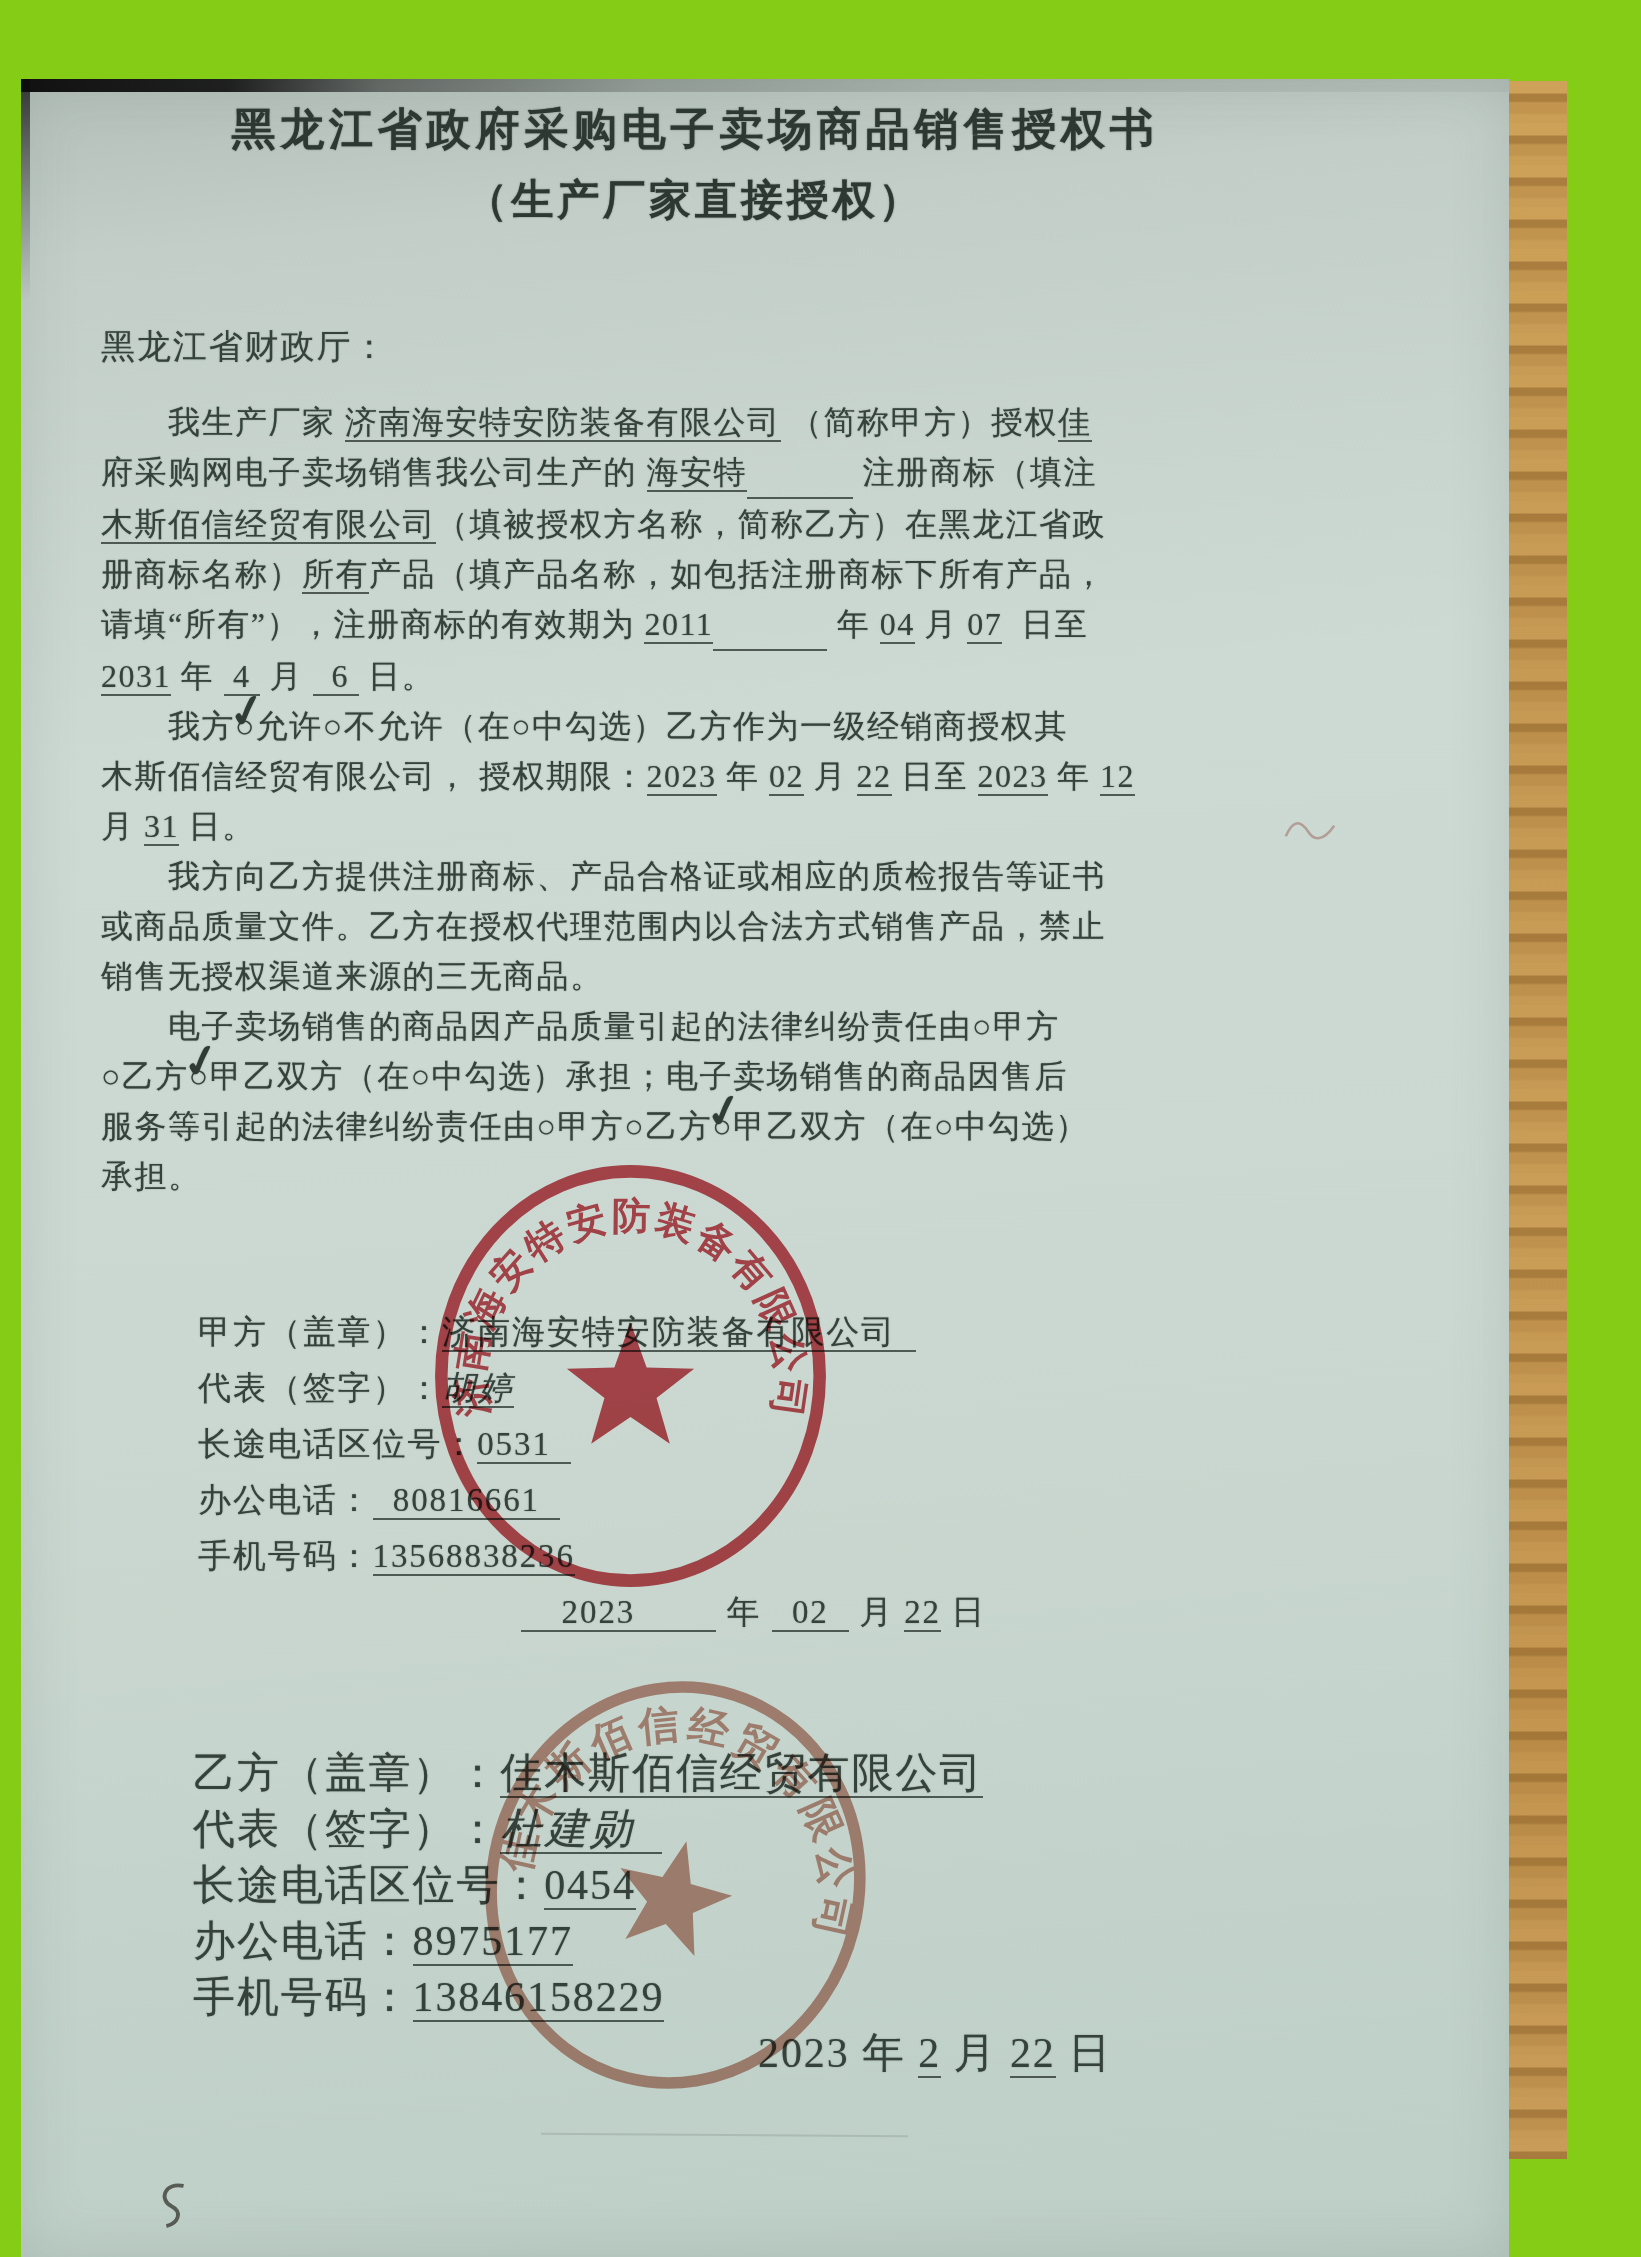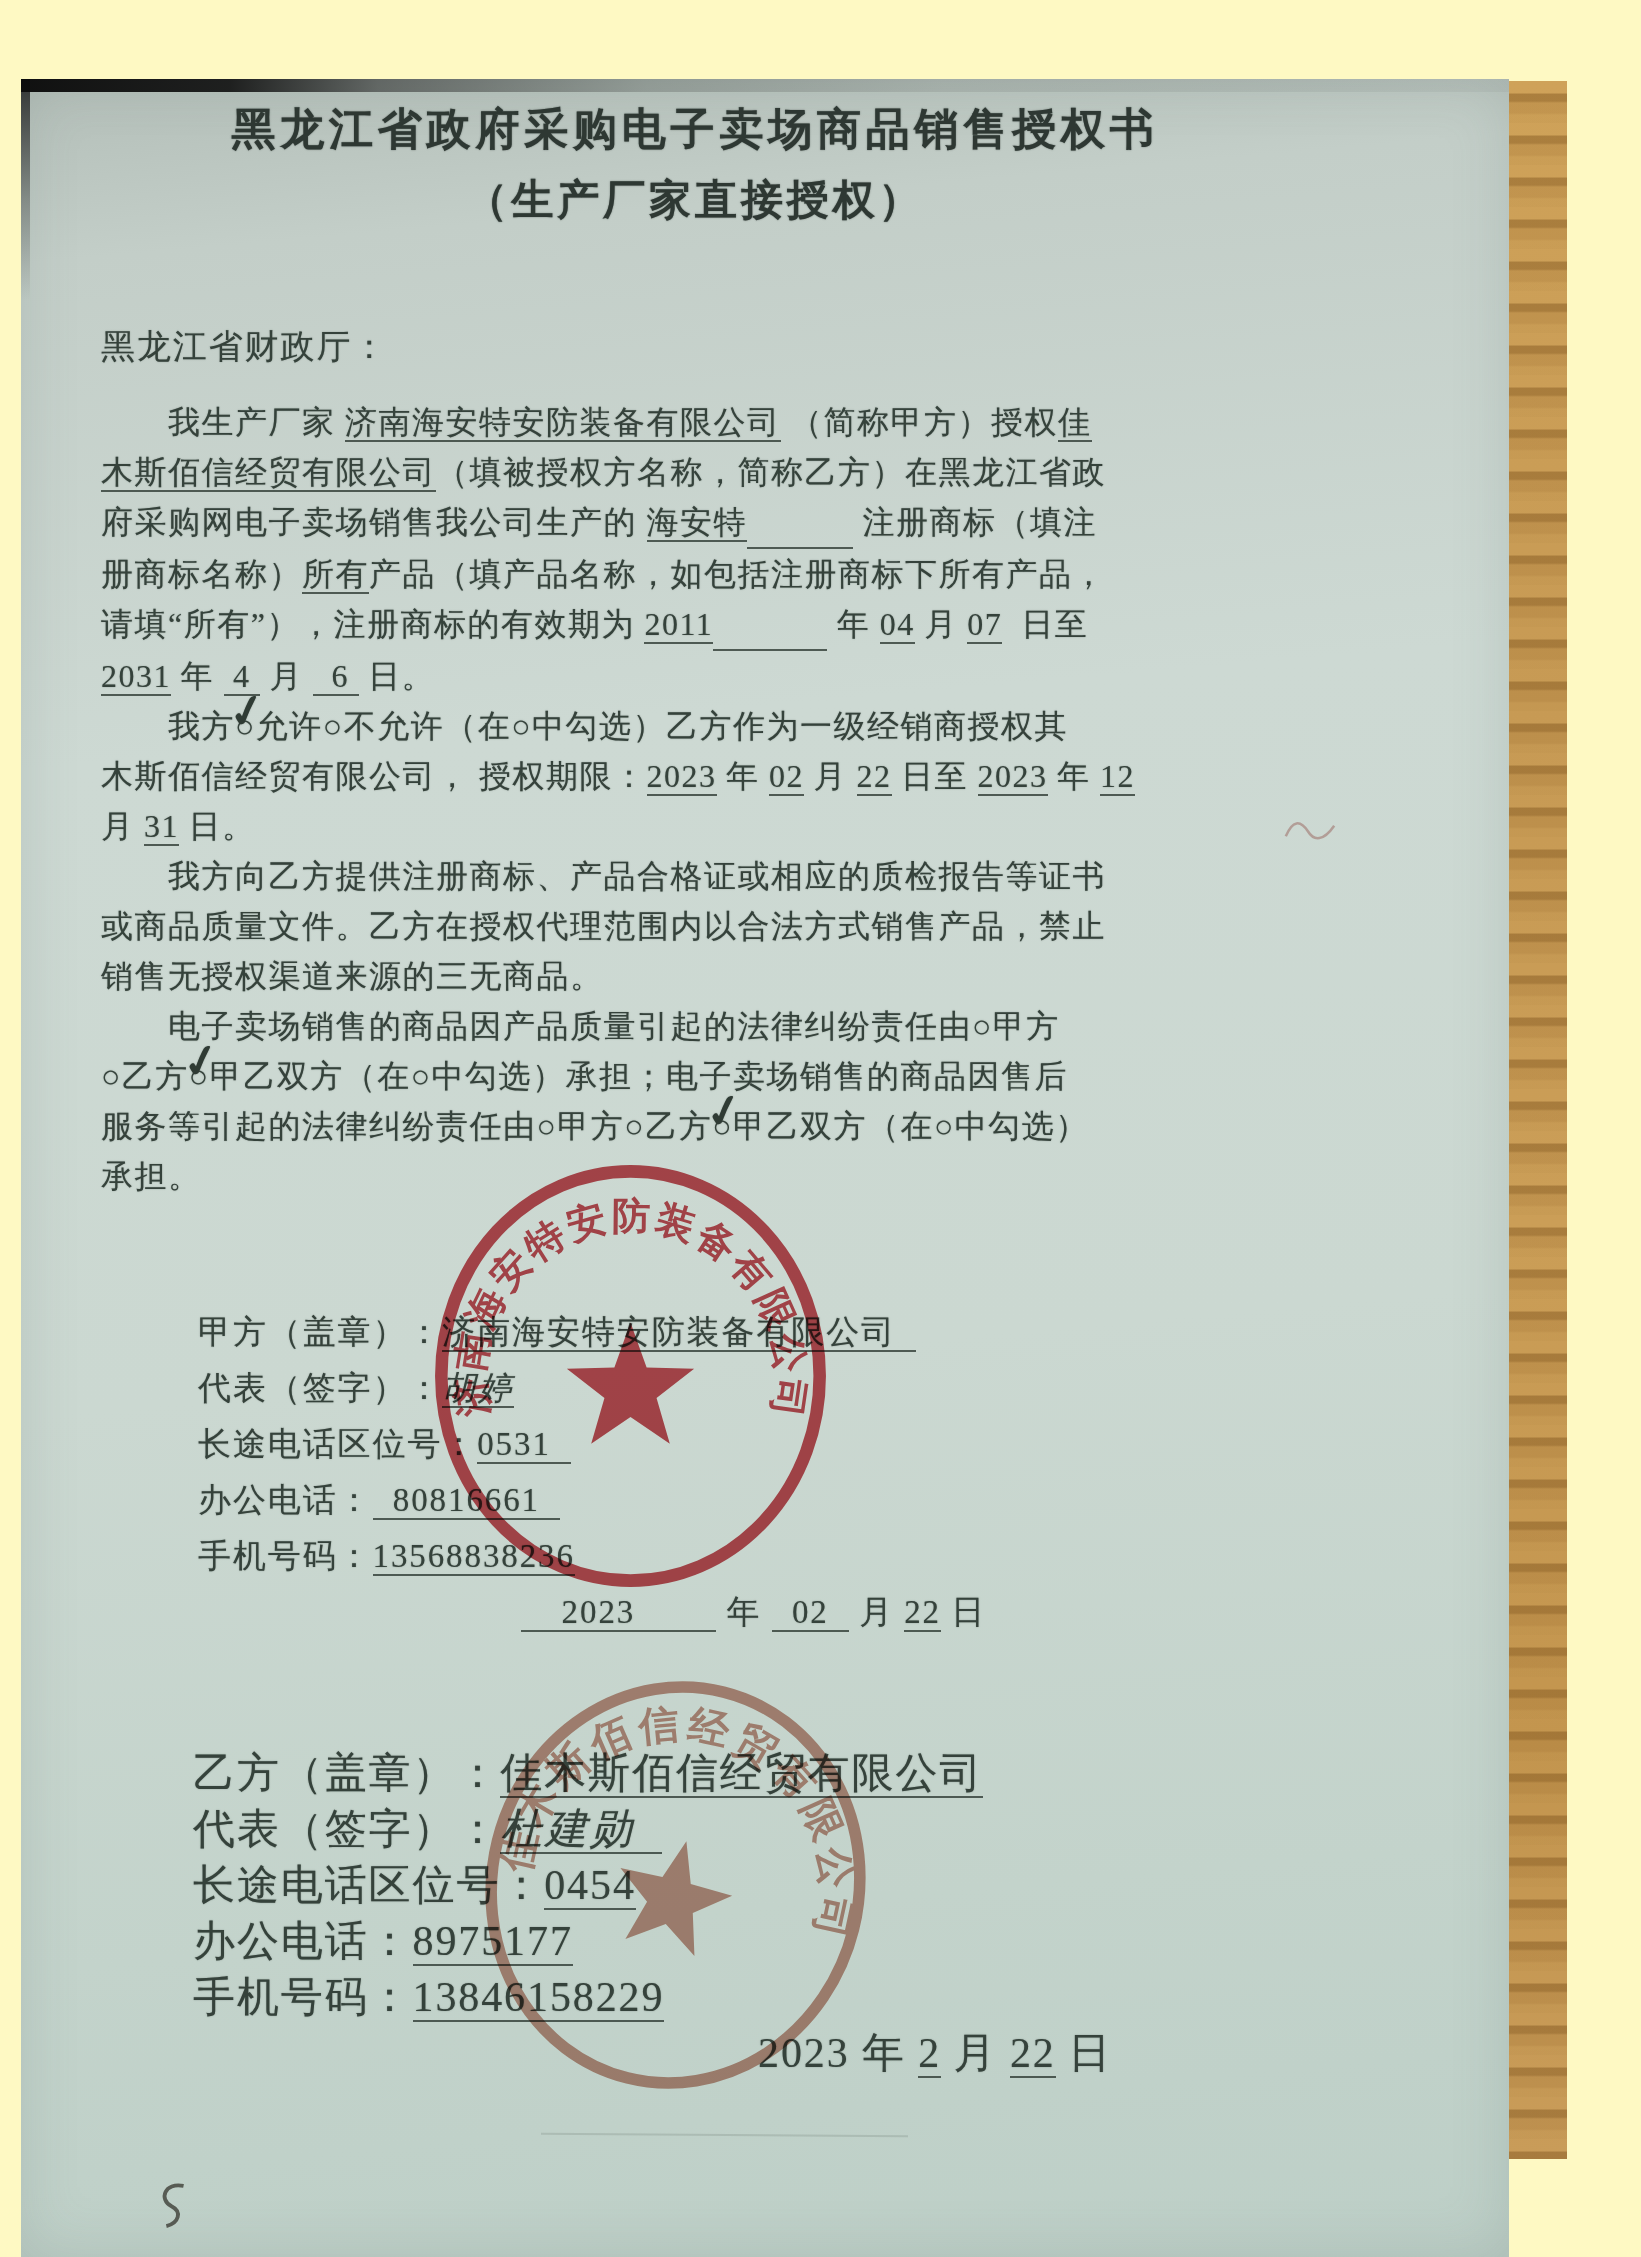--- a/index.html
+++ b/index.html
@@ -1,19 +1,19 @@
 <!DOCTYPE html>
 <html><head>
 <meta charset="utf-8">
 <style>
   html,body{margin:0;padding:0;}
   body{width:1641px;height:2257px;background:#ffffff;}
   .scan{
     position:relative;width:1641px;height:2257px;overflow:hidden;
-    background:#fef9c3;
+    background:#84cc16;
     font-family:"Liberation Serif","DejaVu Serif",serif;
   }
   
   .paper{
     position:absolute;left:21px;top:79px;width:1488px;height:2178px;
     background:linear-gradient(175deg,#b3beb8 0%,#c3cec8 8%,#cdd9d3 30%,#cbd8d1 58%,#c3d3cb 82%,#bdcfc7 100%);
     box-shadow:inset 0 0 58px rgba(90,105,98,.18);
   }
   .paper-edge-top{
     position:absolute;left:0;top:0;width:100%;height:12.6px;
@@ -82,22 +82,22 @@
 
   <div class="titles ink">
     <div class="title1">黑龙江省政府采购电子卖场商品销售授权书</div>
     <div class="title2">（生产厂家直接授权）</div>
   </div>
 
   <div class="salutation ink">黑龙江省财政厅：</div>
 
   <div class="bodytext ink">
       <div class="line"><span>　　我生产厂家 </span><span class="u">济南海安特安防装备有限公司</span><span> （简称甲方）授权</span><span class="u">佳</span></div>
+      <div class="line"><span>府采购网电子卖场销售我公司生产的 </span><span class="u">海安特</span><span class="u" style="display: inline-block; min-width: 106px;">    </span><span> 注册商标（填注</span></div>
       <div class="line"><span class="u">木斯佰信经贸有限公司</span><span>（填被授权方名称，简称乙方）在黑龙江省政</span></div>
-      <div class="line"><span>府采购网电子卖场销售我公司生产的 </span><span class="u">海安特</span><span class="u" style="display: inline-block; min-width: 106px;">    </span><span> 注册商标（填注</span></div>
       <div class="line"><span>册商标名称）</span><span class="u">所有</span><span>产品（填产品名称，如包括注册商标下所有产品，</span></div>
       <div class="line"><span>请填“所有”），注册商标的有效期为 </span><span class="u">2011</span><span class="u" style="display: inline-block; min-width: 114px;">      </span><span> 年 </span><span class="u">04</span><span> 月 </span><span class="u">07</span><span>  日至</span></div>
       <div class="line"><span class="u">2031</span><span> 年 </span><span class="u"> 4 </span><span> 月 </span><span class="u">  6 </span><span> 日。</span></div>
       <div class="line"><span>　　我方</span><span class="opt"><span>○</span><span class="tick">✓</span></span><span>允许○不允许（在○中勾选）乙方作为一级经销商授权其</span></div>
       <div class="line"><span>木斯佰信经贸有限公司， 授权期限：</span><span class="u">2023</span><span> 年 </span><span class="u">02</span><span> 月 </span><span class="u">22</span><span> 日至 </span><span class="u">2023</span><span> 年 </span><span class="u">12</span></div>
       <div class="line"><span>月 </span><span class="u">31</span><span> 日。</span></div>
       <div class="line"><span>　　我方向乙方提供注册商标、产品合格证或相应的质检报告等证书</span></div>
       <div class="line"><span>或商品质量文件。乙方在授权代理范围内以合法方式销售产品，禁止</span></div>
       <div class="line"><span>销售无授权渠道来源的三无商品。</span></div>
       <div class="line"><span>　　电子卖场销售的商品因产品质量引起的法律纠纷责任由○甲方</span></div>

